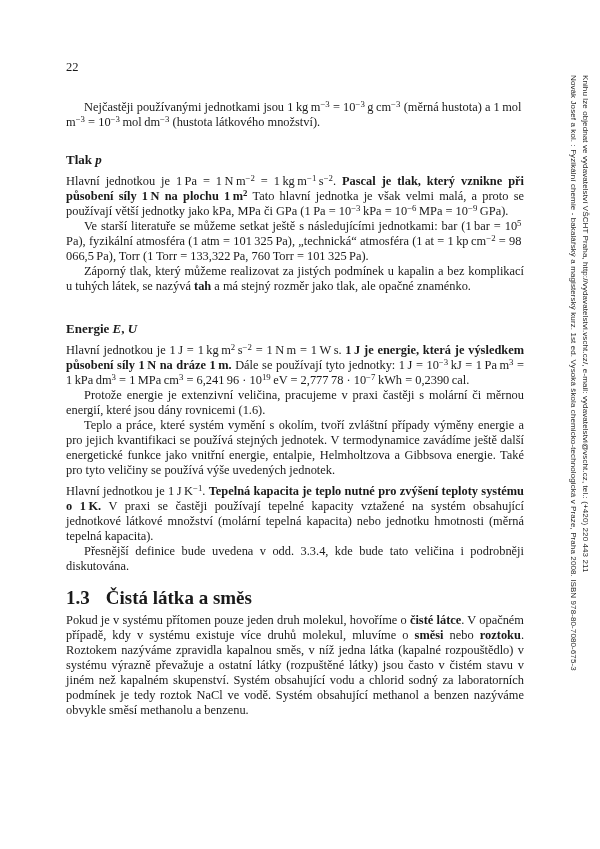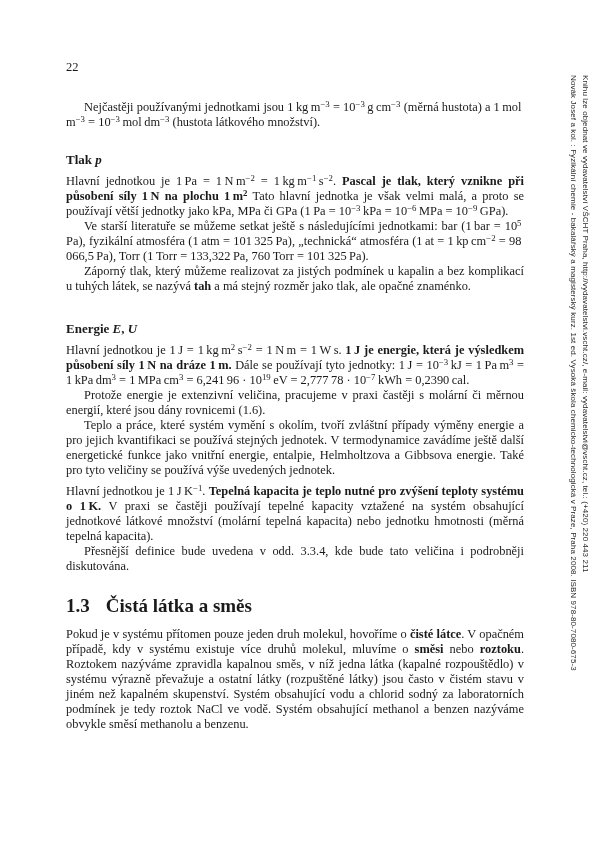--- a/index.html
+++ b/index.html
@@ -46,27 +46,27 @@
     font-weight: bold;
     font-size: 13px;
     line-height: 16px;
   }
   .subhead i { font-style: italic; }
   .mt-head-lg { margin-top: 22px; }
   .mt-head { margin-top: 27px; }
   .mt-head2 { margin-top: 14px; }
   .after-head { margin-top: 6px; }
   .bighead {
-    margin-top: 20px;
+    margin-top: 12px;
     font-weight: bold;
     font-size: 19px;
     line-height: 23px;
   }
   .bighead .snum { margin-right: 16px; }
-  .after-bighead { margin-top: 10px; }
+  .after-bighead { margin-top: 4px; }
   sup {
     font-size: 8.8px;
     line-height: 0;
     vertical-align: baseline;
     position: relative;
     top: -0.45em;
   }
   .margin-note {
     position: absolute;
     top: 75px;

